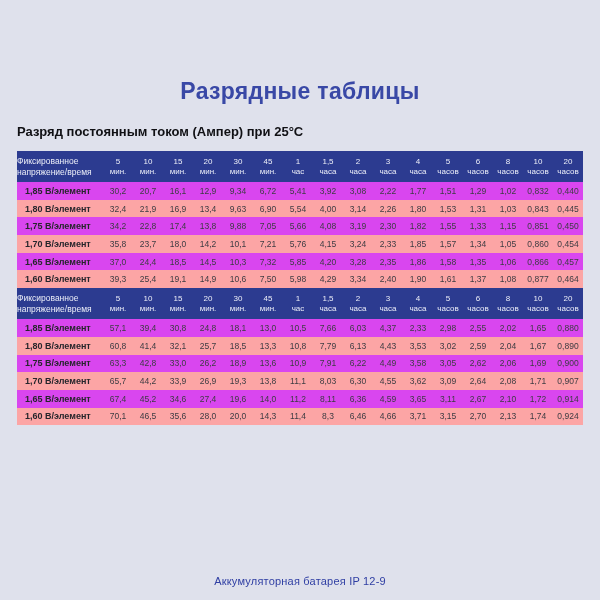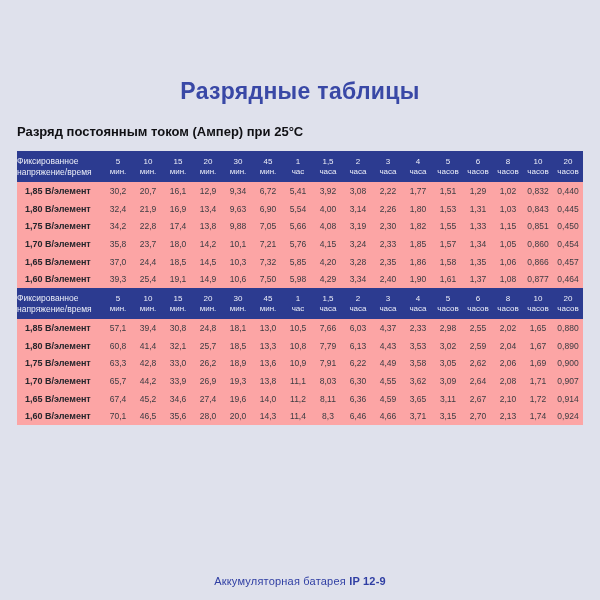--- a/index.html
+++ b/index.html
@@ -58,31 +58,31 @@
     padding:0;
     vertical-align:middle;
   }
   table.data-table td.row-label{
     text-align:left;
     padding-left:8px;
     font-weight:bold;
     font-size:9px;
     color:#26262c;
   }
-  table.data-table tr.light{background:#fca5a5;}
+  table.data-table tr.light{background:#d946ef;}
   table.data-table tr.dark{background:#fca5a5;}
   .footer{
     position:absolute;
     left:0;right:0;bottom:13px;
     text-align:center;
     font-size:11px;
     color:#2f3ea3;
     letter-spacing:.2px;
   }
-  .footer b{font-weight:bold;}
+  .footer b{font-weight:normal;}
 </style>
 </head>
 <body>
 
 <div class="page">
 
   <h1 class="title">Разрядные таблицы</h1>
 
   <section>
     <h2 class="section-heading">Разряд постоянным током (Ампер) при 25°C</h2>

